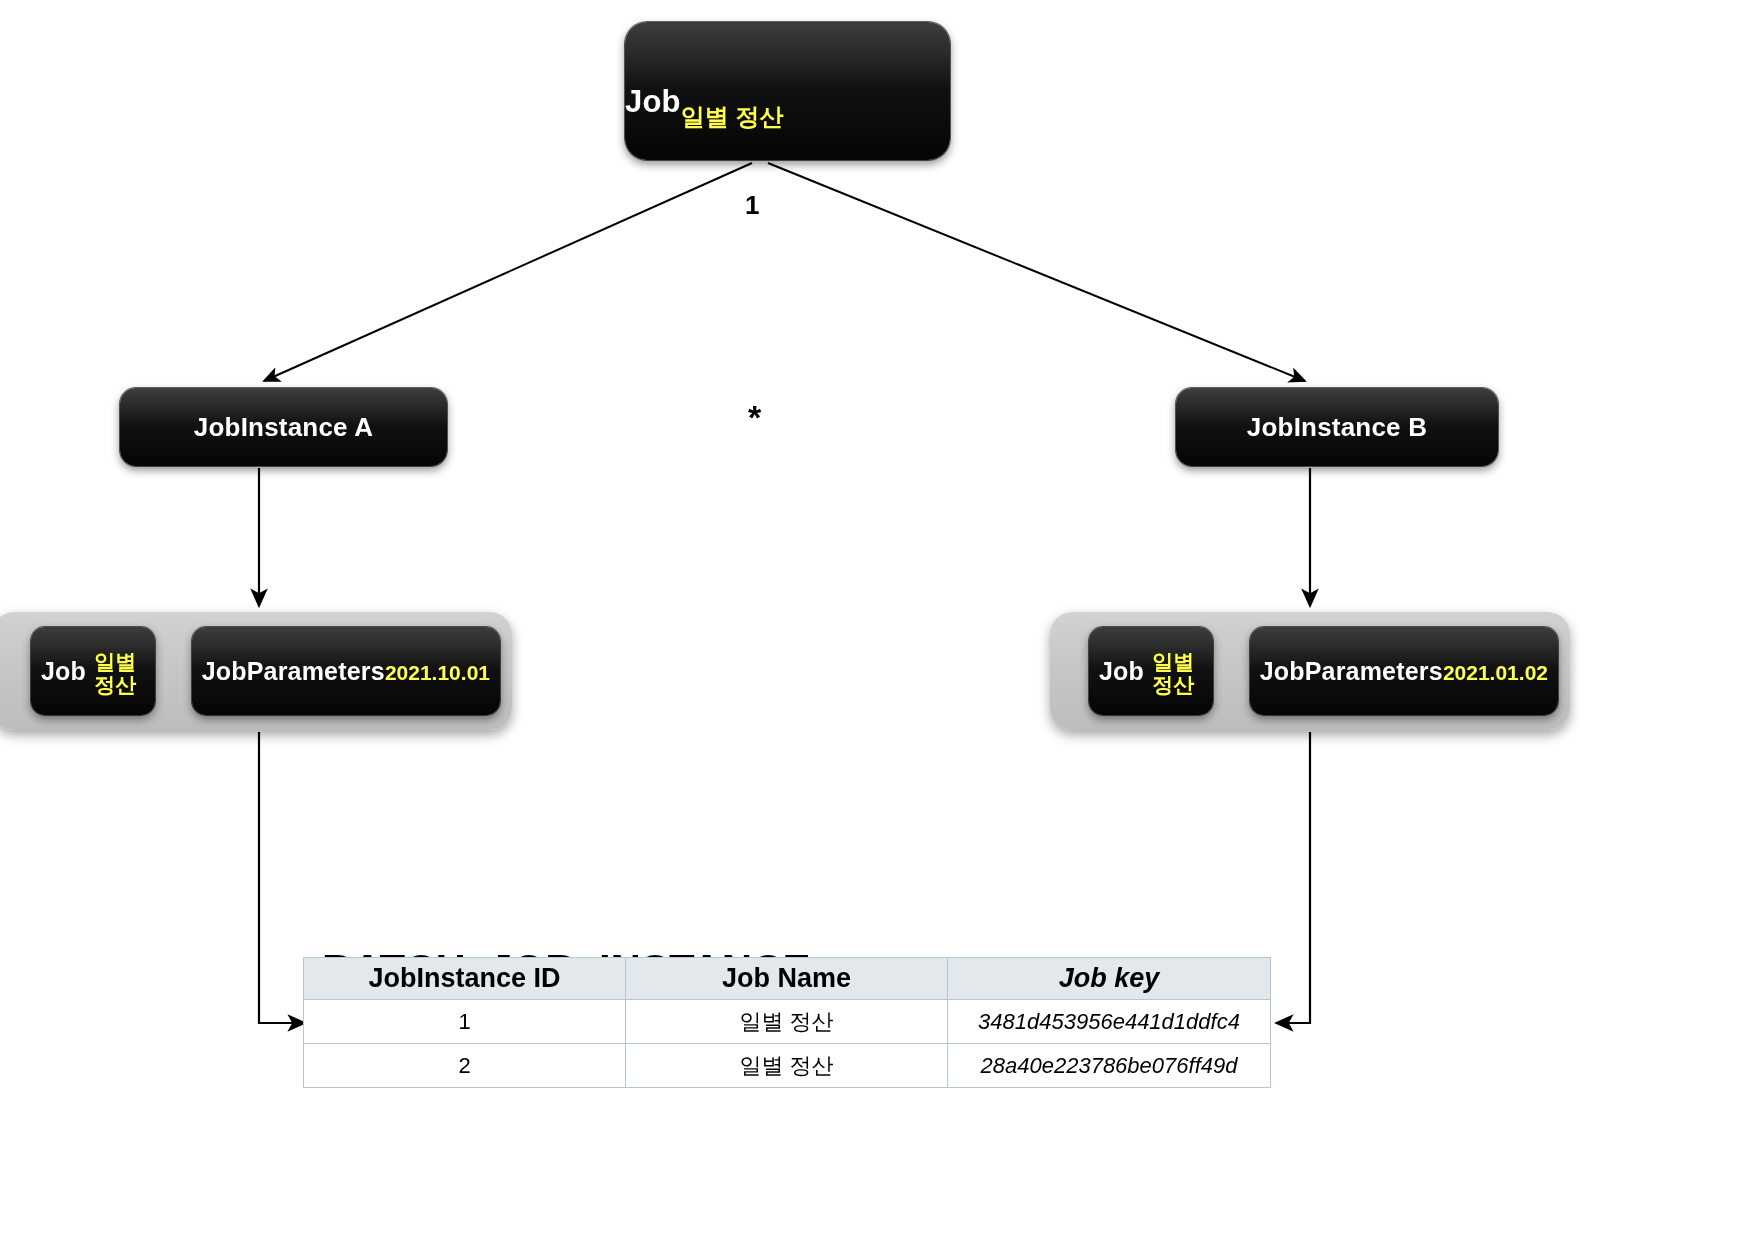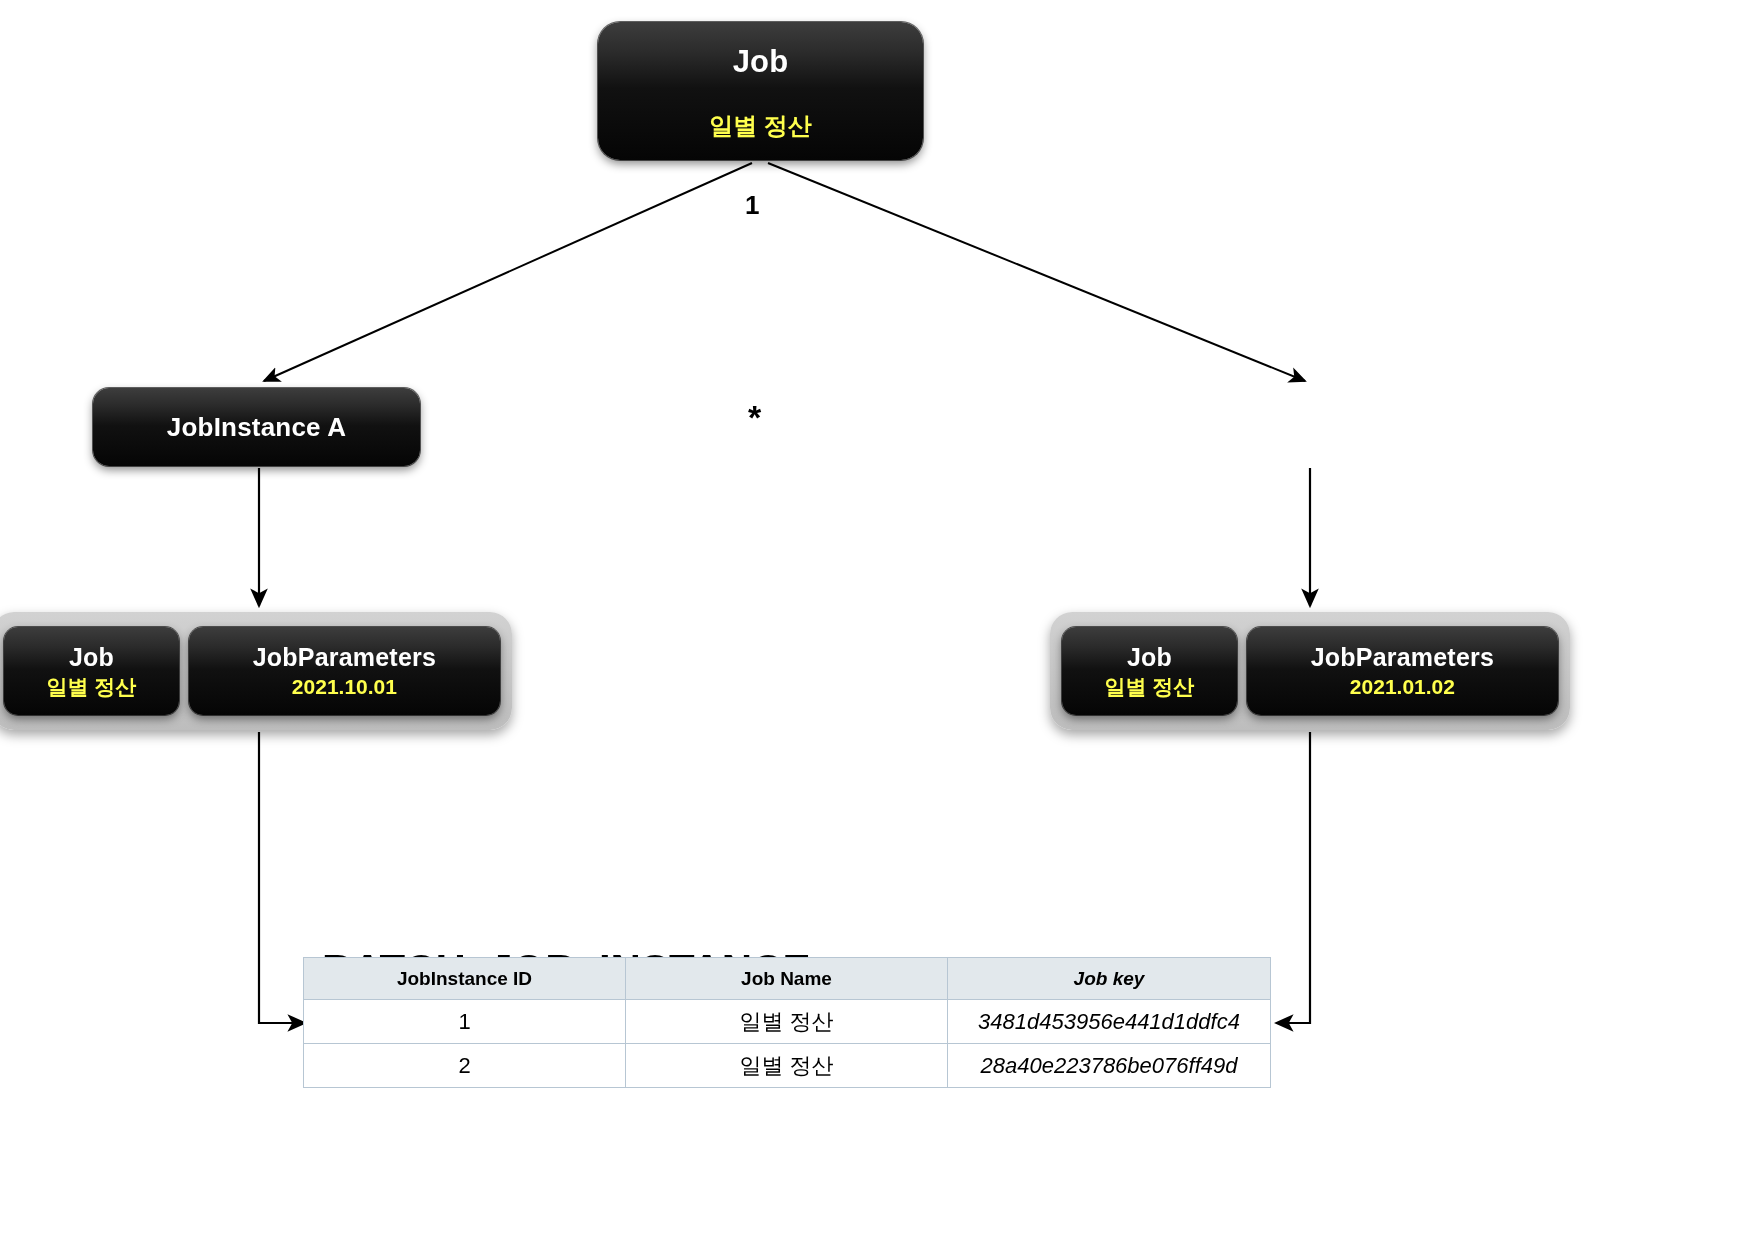--- a/index.html
+++ b/index.html
@@ -13,25 +13,26 @@
   #canvas { position:absolute; inset:0; }
   svg.edges { position:absolute; left:0; top:0; width:1746px; height:1252px; pointer-events:none; }
 
   
   .node {
     position:absolute;
     border-radius:18px;
     background:linear-gradient(180deg,#3d3d3d 0%,#2b2b2b 22%,#111111 48%,#050505 100%);
     box-shadow:0 4px 10px rgba(0,0,0,0.45), 0 0 0 1px rgba(0,0,0,0.6);
     display:flex;
-    flex-direction:column;
+    flex-direction:row;
     align-items:center;
     justify-content:center;
     text-align:center;
     color:#ffffff;
+    margin-left:27px;
   }
   .node .title {
     color:#ffffff;
     font-weight:bold;
     letter-spacing:0.2px;
   }
   .node .sub {
     color:#ffff4d;
     font-weight:bold;
   }
@@ -99,21 +100,21 @@
   }
   #batch-table th, #batch-table td {
     border:1px solid #b7c6d3;
     text-align:center;
     box-sizing:border-box;
   }
   #batch-table thead th {
     background:#e2e8ec;
     font-weight:bold;
     height:42px;
-    font-size:19px;
+    font-size:27px;
   }
   #batch-table tbody td { background:#ffffff; height:44px; font-size:22px; }
   #batch-table .col-id    { width:322px; }
   #batch-table .col-name  { width:322px; }
   #batch-table .col-key   { width:323px;font-style:italic; }
 </style>
 </head>
 <body>
 
 <div id="canvas">
@@ -143,20 +144,23 @@
     <div class="sub">일별 정산</div>
   </div>
 
   <div class="mult" id="mult-one">1</div>
   <div class="mult" id="mult-many">*</div>
 
   <div class="node instance" id="jobinstance-a">
     <div class="title">JobInstance A</div>
   </div>
 
+  <div class="node instance" id="jobinstance-b">
+    <div class="title">JobInstance B</div>
+  </div>
 
   <div class="group" id="group-a">
     <div class="node cell-job">
       <div class="title">Job</div>
       <div class="sub">일별 정산</div>
     </div>
     <div class="node cell-params">
       <div class="title">JobParameters</div>
       <div class="sub">2021.10.01</div>
     </div>

